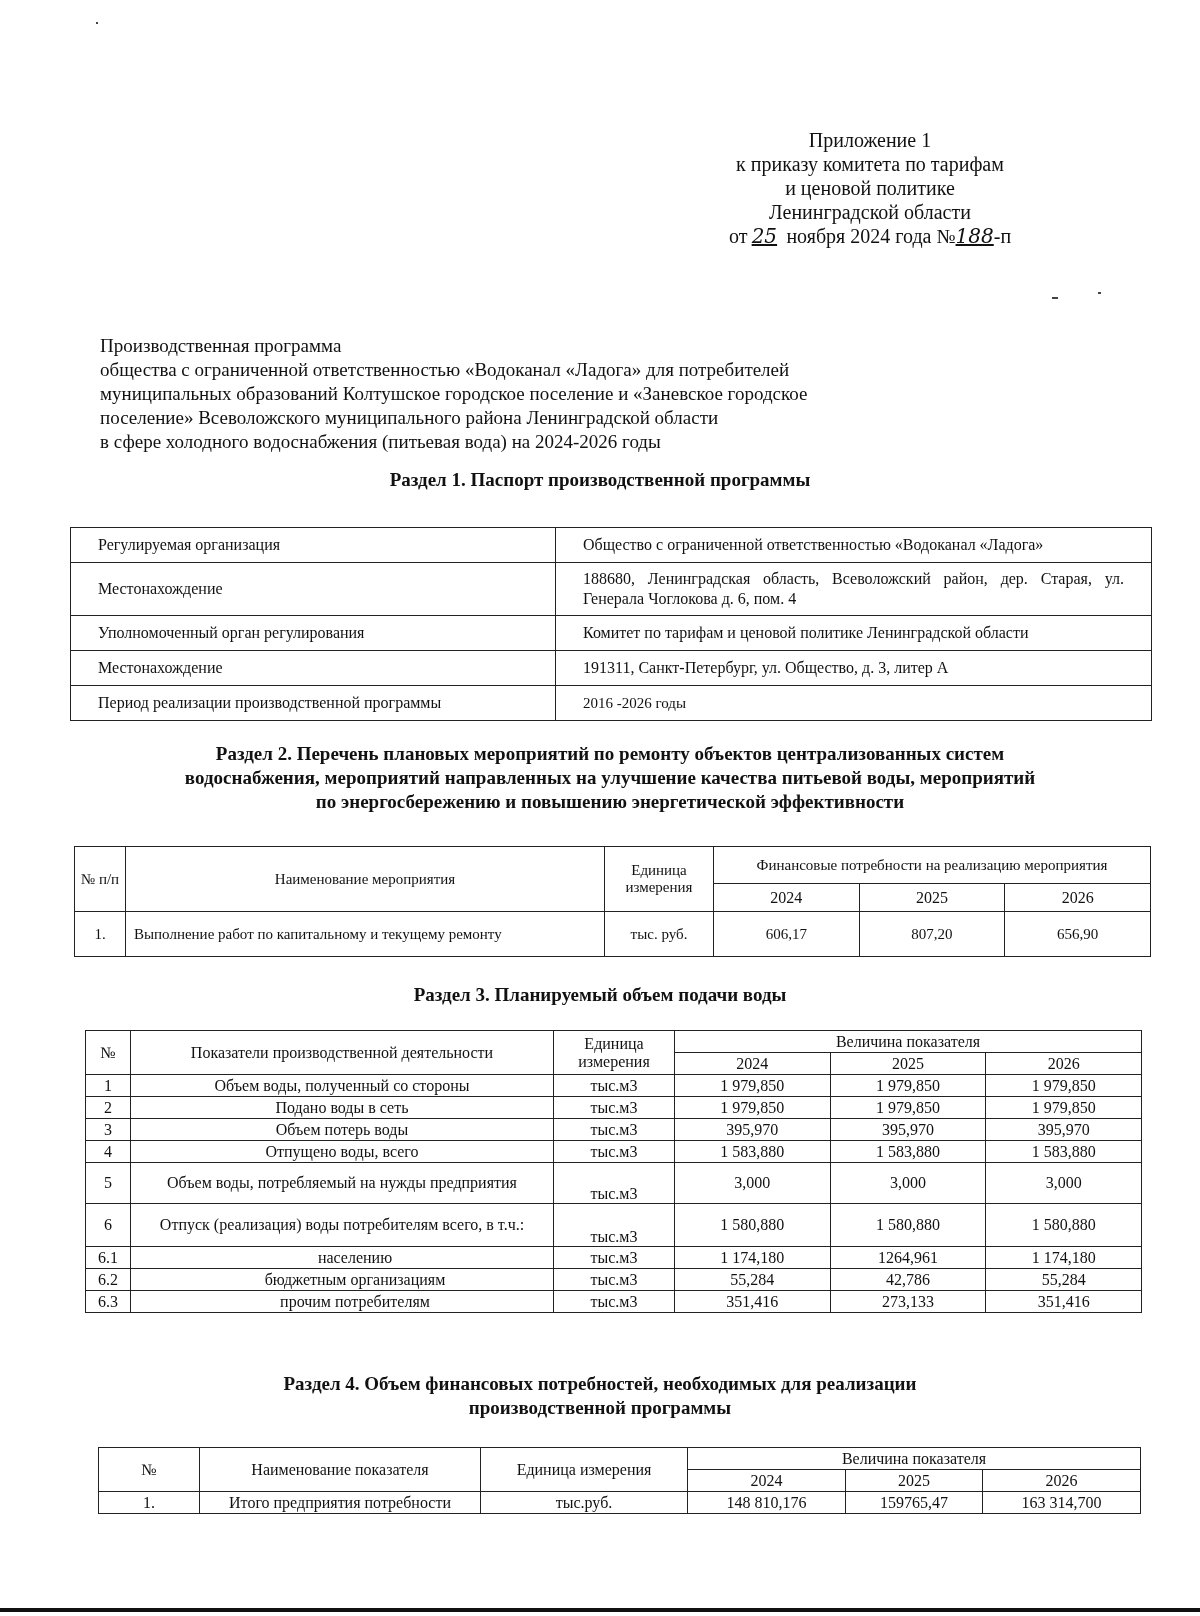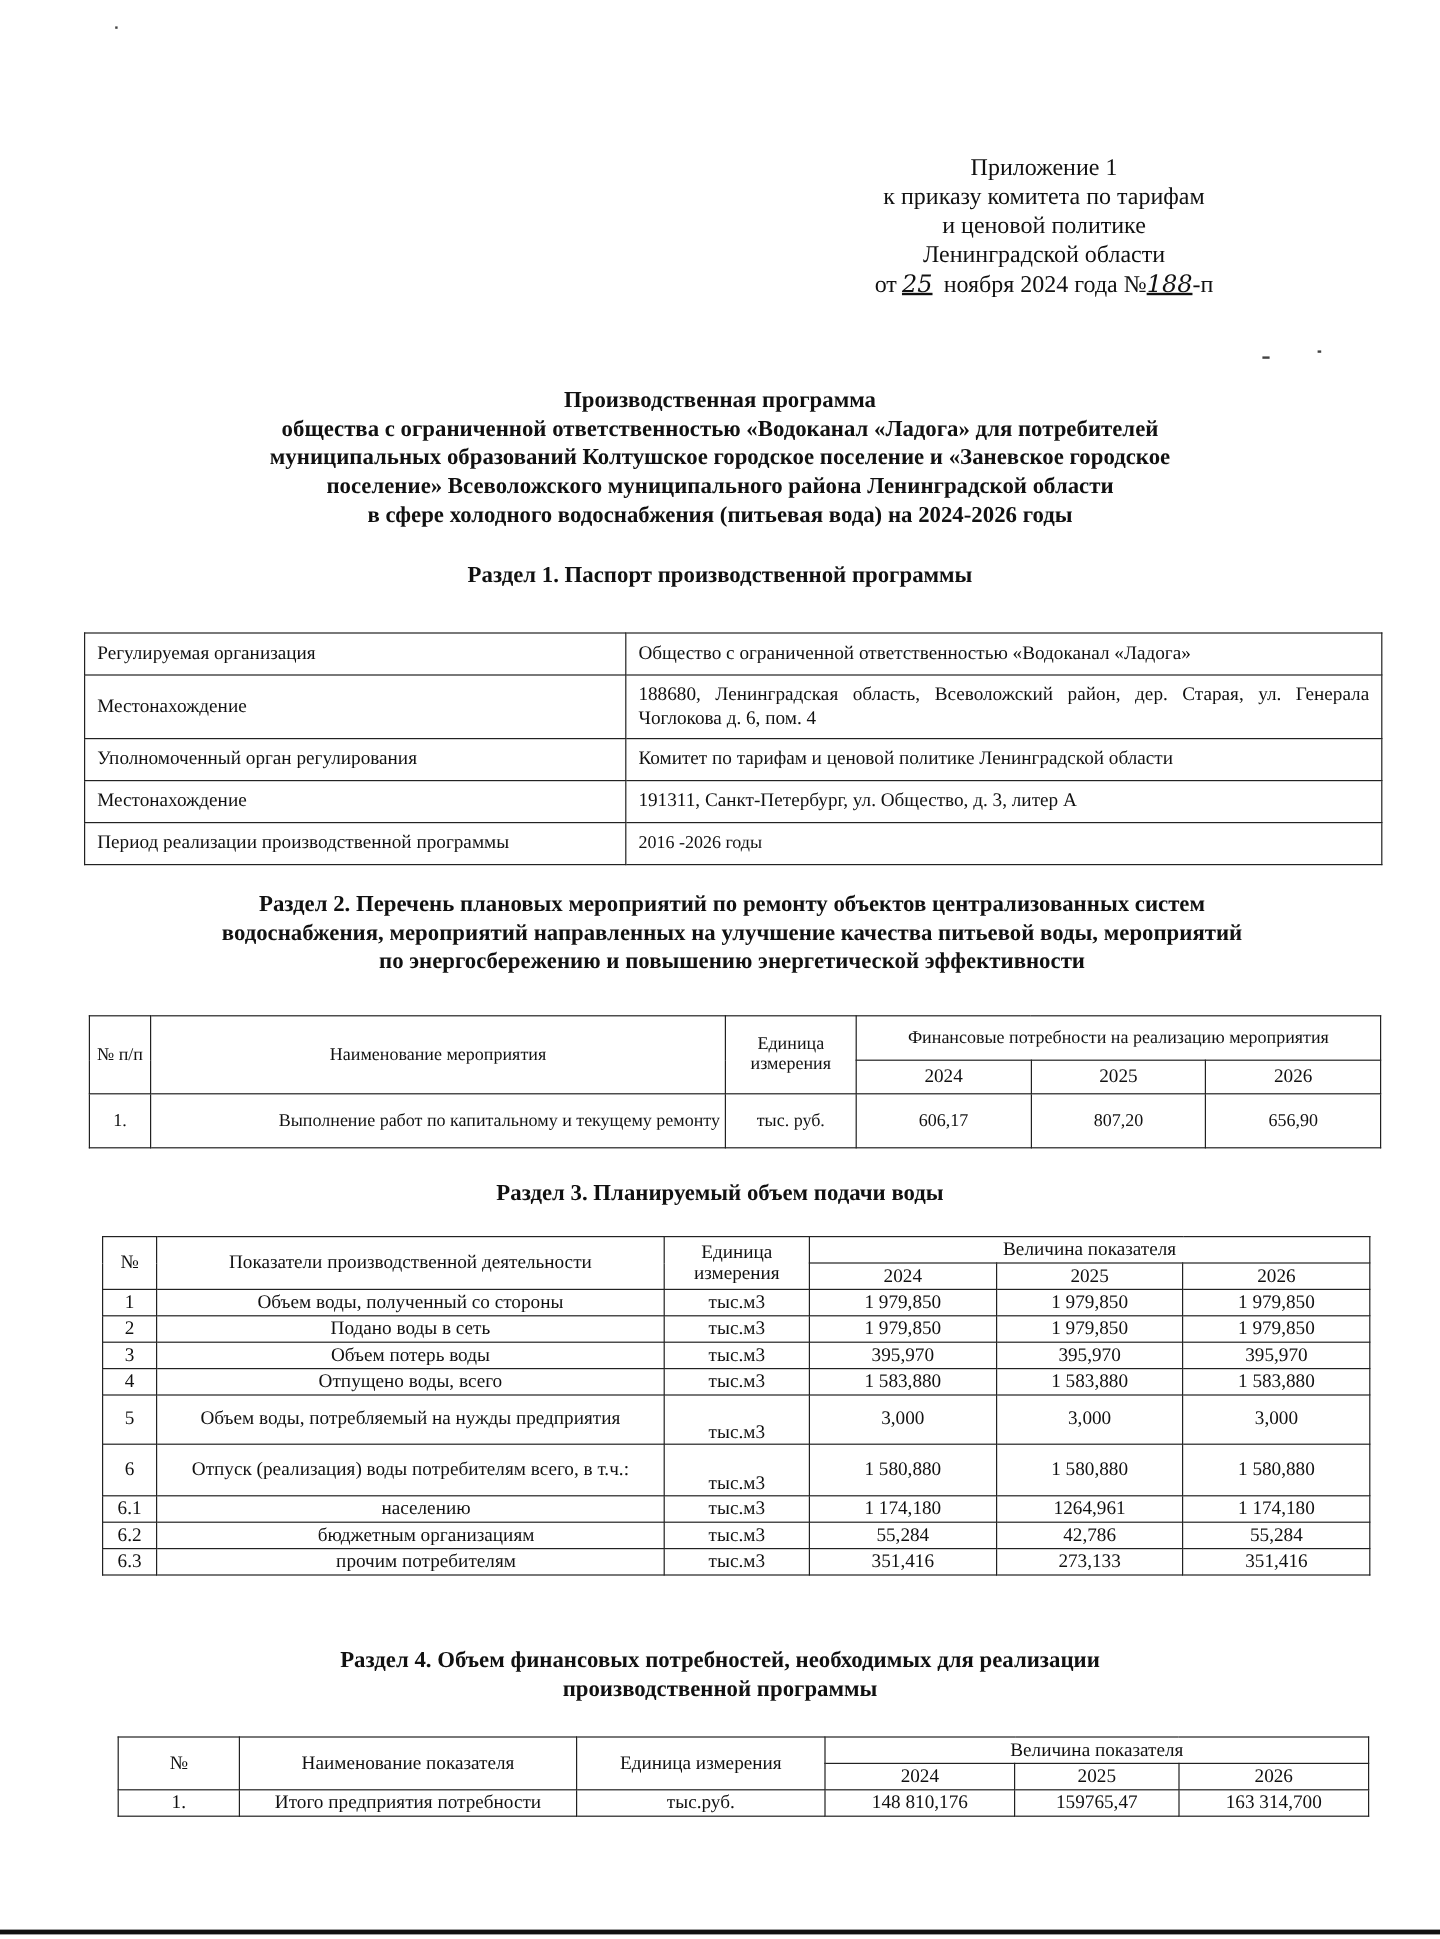--- a/index.html
+++ b/index.html
@@ -2,32 +2,32 @@
 <html><head>
 <meta charset="utf-8">
 <style>
   html, body { margin: 0; padding: 0; background: #ffffff; }
   body { width: 1200px; height: 1616px; position: relative; overflow: hidden;
          font-family: "Liberation Serif", "DejaVu Serif", serif; color: #111; }
   .page { position: absolute; left: 0; top: 0; width: 1200px; height: 1616px; }
   .appendix { position: absolute; left: 680px; top: 128px; width: 380px; text-align: center;
               font-size: 20px; line-height: 24px; }
   .appendix .sig { font-family: "DejaVu Serif", serif; font-style: italic; text-decoration: underline; display: inline-block; min-width: 34px; }
-  .title { position: absolute; left: 100px; top: 322px; width: 1000px; text-align: center;
-           font-weight: bold; font-size: 19px; line-height: 24px; }
+  .title { position: absolute; left: 100px; top: 334px; width: 1000px; 
+           font-weight: normal; font-size: 19px; line-height: 24px; }
   .section-title { position: absolute; text-align: center; font-weight: bold; font-size: 19px; line-height: 24px; }
   table { border-collapse: collapse; position: absolute; font-family: "Liberation Serif", serif; }
   td, th { border: 1.5px solid #222; font-weight: normal; }
   .t1 { left: 70px; top: 527px; width: 1082px; font-size: 16px; }
-  .t1 td { padding: 4px 10px; height: 26px; vertical-align: middle; }
+  .t1 td { padding: 4px 27px; height: 26px; vertical-align: middle; }
   .t1 td.c1 { width: 430px; }
   .t1 td.just { text-align: justify; line-height: 20px; }
   .t2 { left: 74px; top: 846px; width: 1077px; font-size: 15px; }
   .t2 td { text-align: center; vertical-align: middle; padding: 2px 4px; }
-  .t2 .name { text-align: right; padding-left: 8px; }
+  .t2 .name { text-align: left; padding-left: 8px; }
   .t3 { left: 85px; top: 1030px; width: 1057px; font-size: 16px; }
   .t3 td { padding: 0 6px; height: 21px; line-height: 18px; }
   .t3 .ctr { text-align: center; }
   .t3 .name { text-align: center; }
   .t3 .ind { padding-left: 32px; }
   .t3 .bottom { vertical-align: bottom; }
   .t4 { left: 98px; top: 1447px; width: 1043px; font-size: 16px; }
   .t4 td { text-align: center; padding: 0 4px; height: 21px; line-height: 19px; }
   .mark { position: absolute; background: #444; }
   .bottom-line { position: absolute; left: 0; top: 1608px; width: 1200px; height: 4px; background: #111; }

